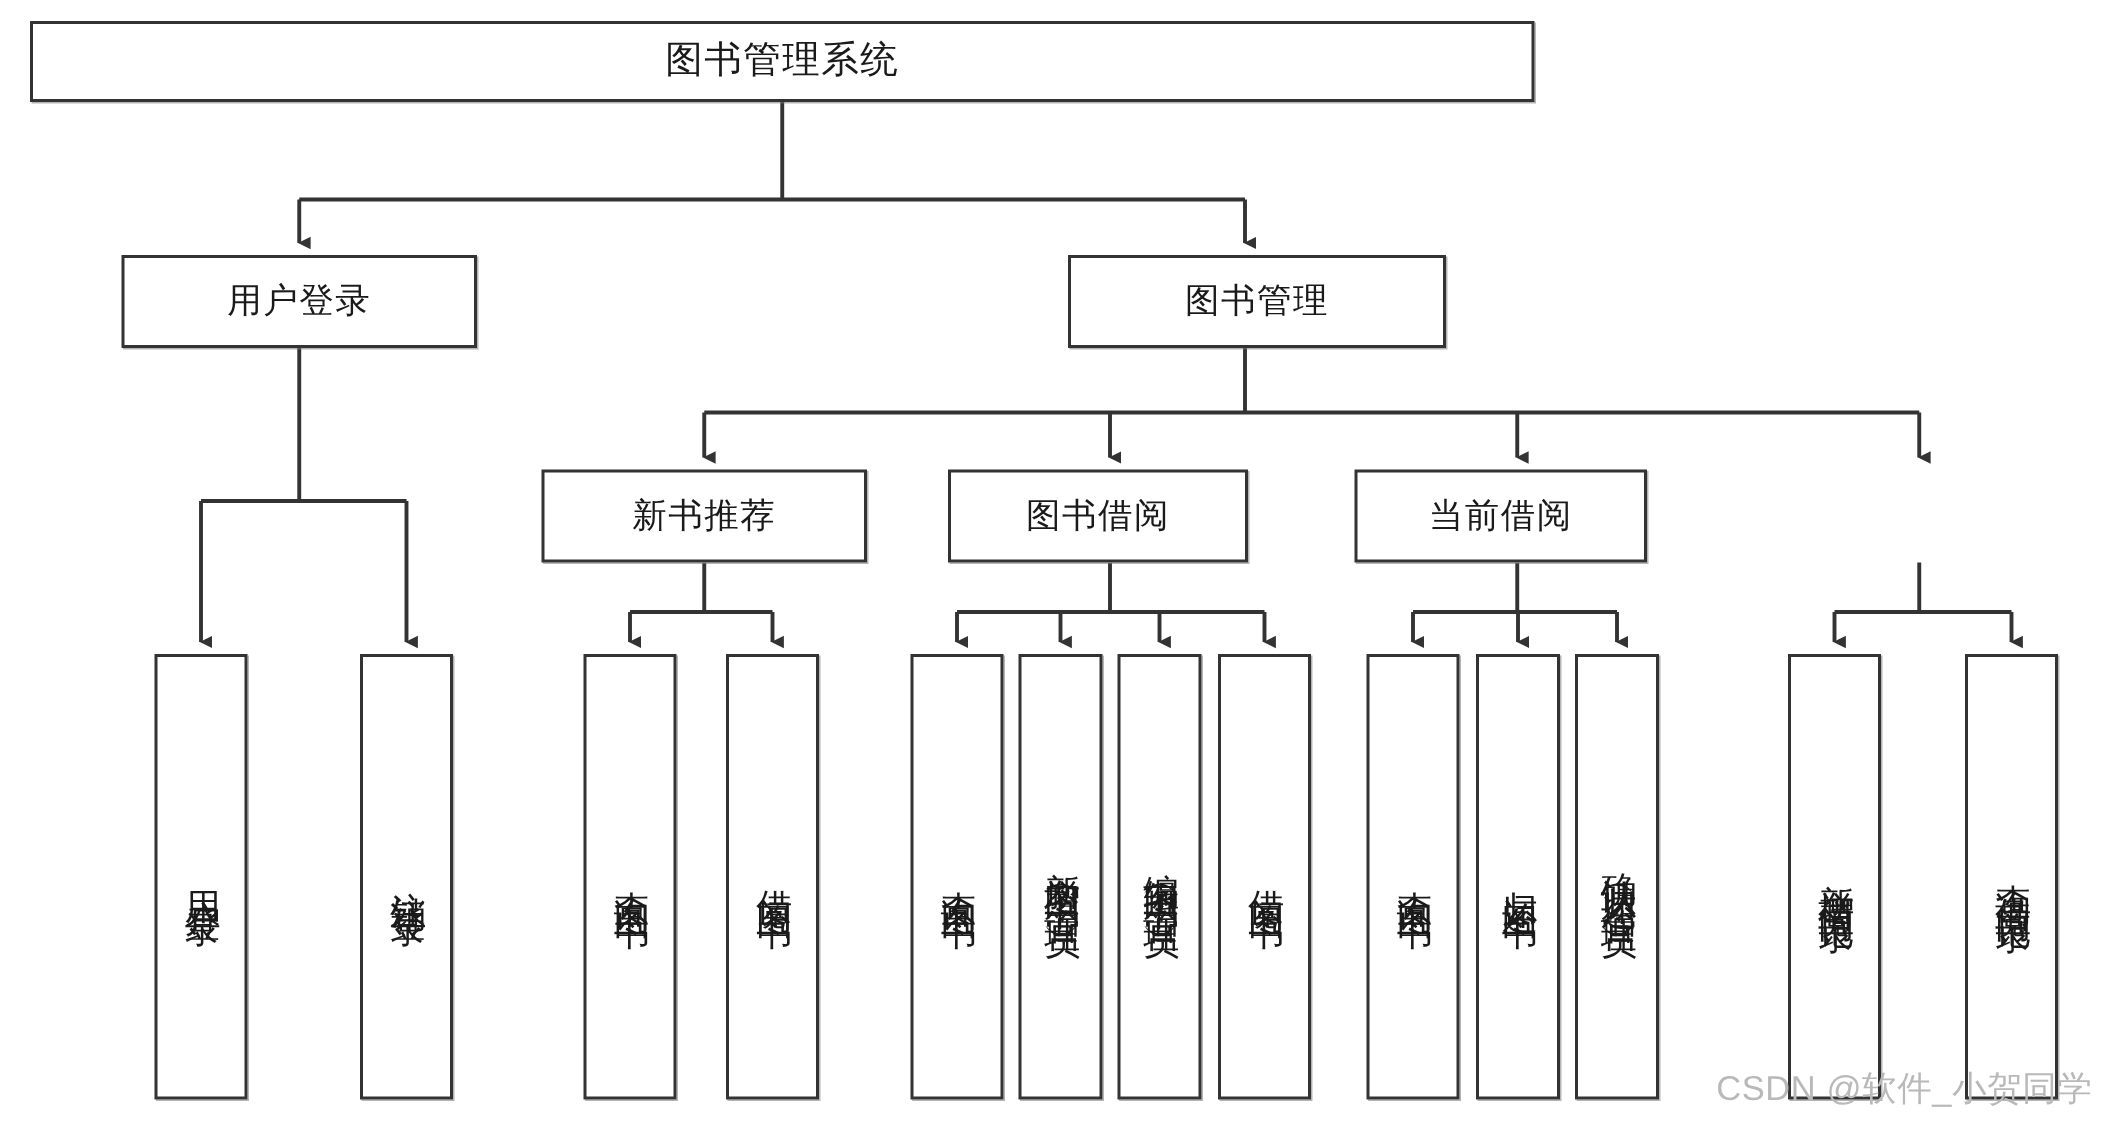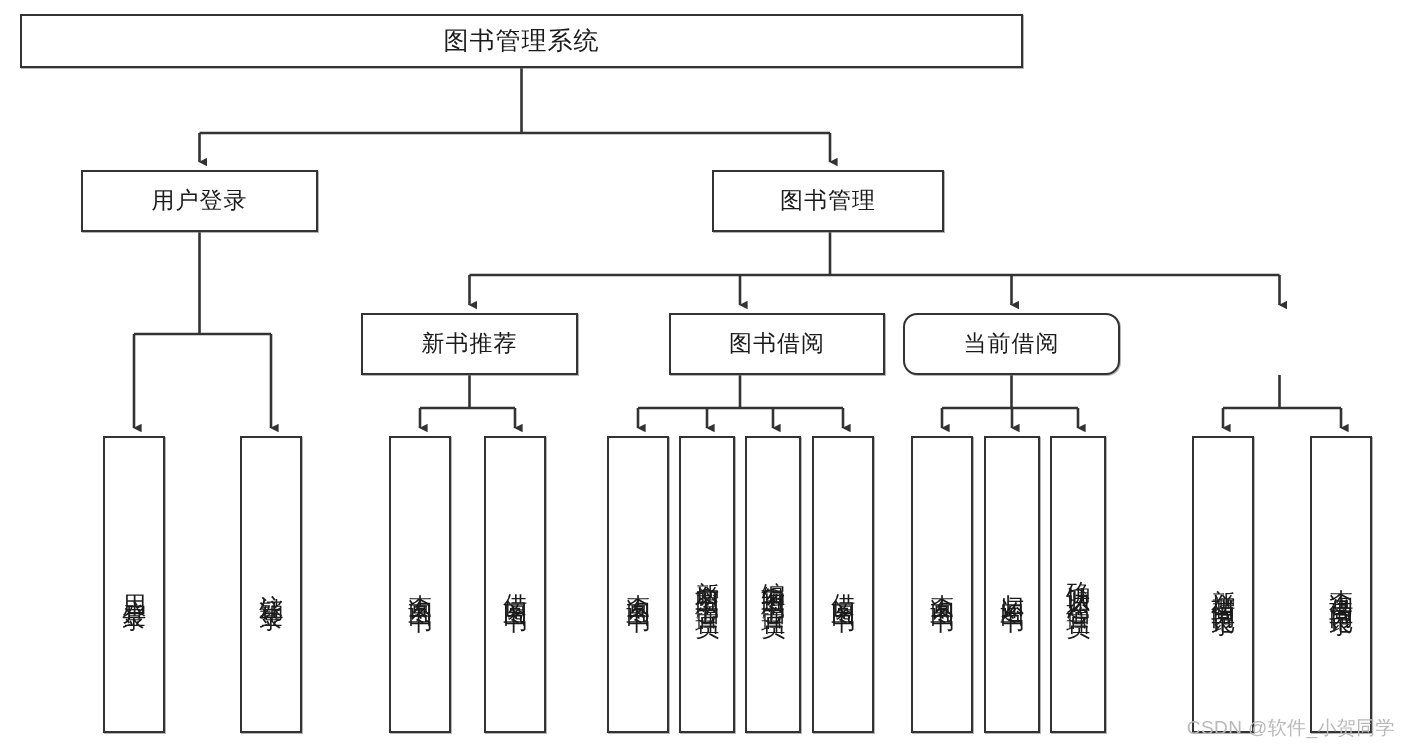--- a/index.html
+++ b/index.html
@@ -52,21 +52,21 @@
     font-size: 24px;
     white-space: nowrap;
   }
   .node-box.root .node-label {
     font-size: 25px;
   }
   .watermark {
     position: absolute;
     right: 10px;
     bottom: 6px;
-    font-size: 19px;
+    font-size: 23px;
     color: #b9b9b9;
     letter-spacing: 0.4px;
     white-space: nowrap;
     user-select: none;
     margin-top: 44px;
   }
 </style>
 </head>
 <body>
 
@@ -126,31 +126,31 @@
     </g>
   </svg>
 
   <div class="node-box root" style="left: 20px; top: 14px; width: 1003px; height: 54px;">
     <span class="node-label">图书管理系统</span>
   </div>
 
   <div class="node-box" style="left: 81px; top: 170px; width: 237px; height: 62px;">
     <span class="node-label">用户登录</span>
   </div>
-  <div class="node-box" style="left: 712px; top: 170px; width: 232px; height: 62px;">
+  <div class="node-box" style="left: 712px; top: 170px; width: 252px; height: 62px;">
     <span class="node-label">图书管理</span>
   </div>
 
   <div class="node-box" style="left: 361px; top: 313px; width: 217px; height: 62px; font-family: Liberation Serif, serif;">
     <span class="node-label">新书推荐</span>
   </div>
-  <div class="node-box" style="left: 669px; top: 313px; width: 216px; height: 62px;">
+  <div class="node-box" style="left: 632px; top: 313px; width: 200px; height: 62px;">
     <span class="node-label">图书借阅</span>
   </div>
-  <div class="node-box" style="left: 903px; top: 313px; width: 217px; height: 62px; border-radius: 14px;">
+  <div class="node-box" style="left: 903px; top: 313px; width: 195px; height: 62px;">
     <span class="node-label">当前借阅</span>
   </div>
 
   <div class="node-box vertical" style="left: 103px; top: 436px; width: 62px; height: 297px;">
     <span class="node-label">用户登录</span>
   </div>
   <div class="node-box vertical" style="left: 240px; top: 436px; width: 62px; height: 297px;">
     <span class="node-label">注销登录</span>
   </div>
   <div class="node-box vertical" style="left: 389px; top: 436px; width: 62px; height: 297px;">

